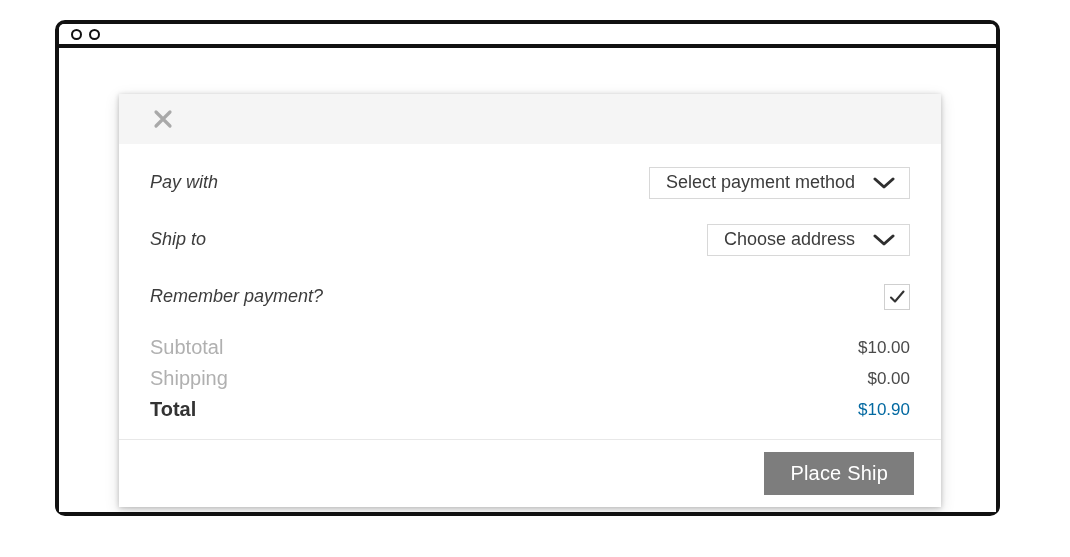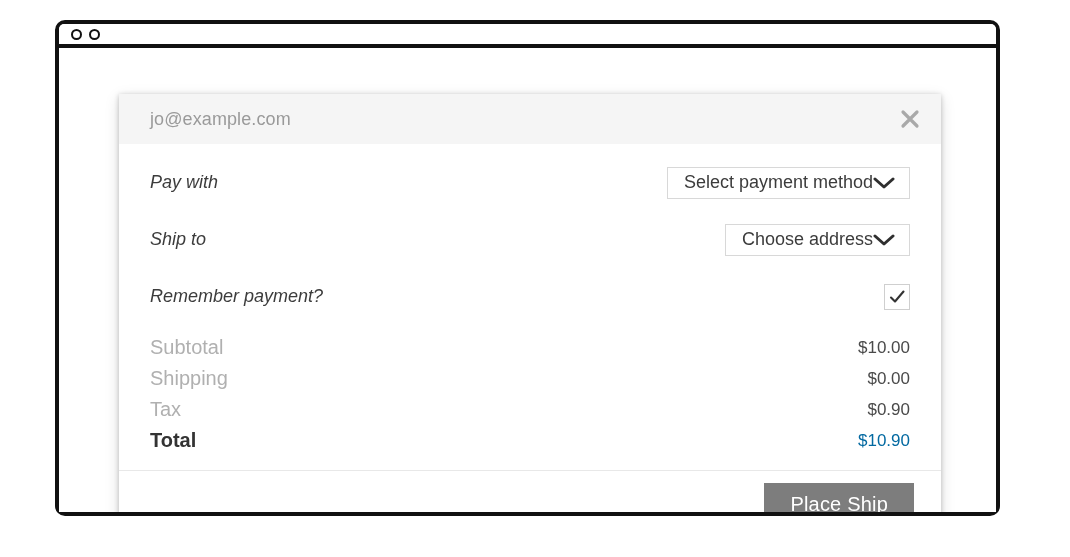--- a/index.html
+++ b/index.html
@@ -107,20 +107,21 @@
   .form-label {
     font-size: 18px;
     color: #3c3c3c;
     font-style: italic;
   }
 
   .select-box {
     display: inline-flex;
     align-items: center;
     justify-content: space-between;
+    gap: 18px;
     height: 32px;
     padding: 0 14px 0 16px;
     border: 1px solid #d8d8d8;
     background: #ffffff;
     box-sizing: border-box;
     cursor: pointer;
   }
   .select-text {
     font-size: 18px;
     color: #3c3c3c;
@@ -198,21 +199,20 @@
     <div class="browser-titlebar">
       <span class="dot"></span>
       <span class="dot"></span>
     </div>
 
     <div class="browser-content">
 
       <div class="dialog">
 
         <div class="dialog-header">
-          <span class="dialog-email">jo@example.com</span>
           <span class="close-icon">
             <svg width="22" height="22" viewBox="0 0 22 22" aria-hidden="true">
               <path d="M4 4 L18 18 M18 4 L4 18" stroke="#a9a9a9" stroke-width="3.2" stroke-linecap="round"></path>
             </svg>
           </span>
         </div>
 
         <div class="dialog-body">
 
           <div class="form-row">
@@ -249,24 +249,20 @@
             <div class="total-row">
               <span class="total-label">Subtotal</span>
               <span class="total-value">$10.00</span>
             </div>
 
             <div class="total-row">
               <span class="total-label">Shipping</span>
               <span class="total-value">$0.00</span>
             </div>
 
-            <div class="total-row">
-              <span class="total-label">Tax</span>
-              <span class="total-value">$0.90</span>
-            </div>
 
             <div class="total-row grand">
               <span class="total-label">Total</span>
               <span class="total-value">$10.90</span>
             </div>
 
           </div>
         </div>
 
         <div class="dialog-footer">

